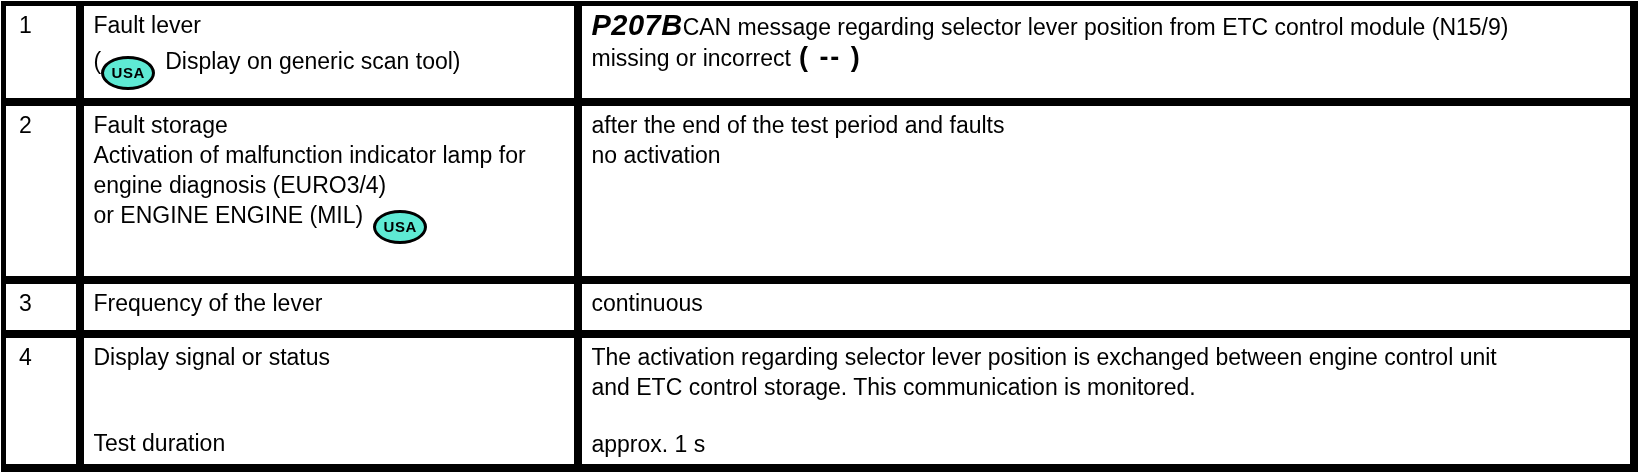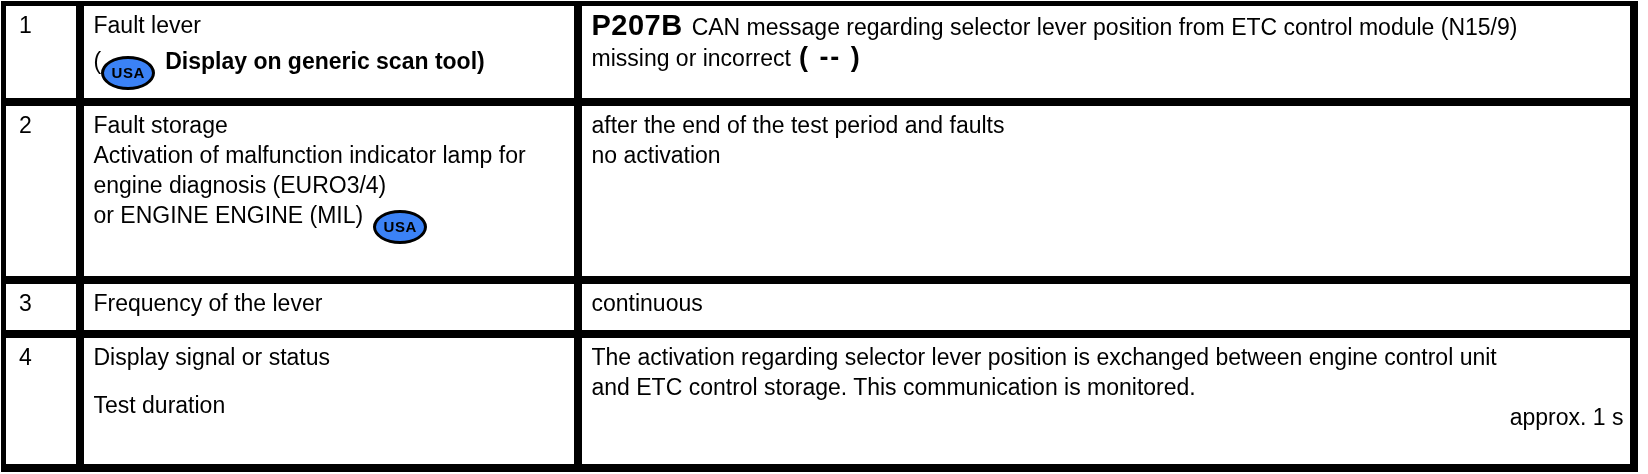--- a/index.html
+++ b/index.html
@@ -32,49 +32,49 @@
   }
   tr:first-child td { border-top-width: 5px; }
   td:first-child { border-left-width: 5px; padding-left: 13px; }
   tr.r1 td { height: 84px; }
   tr.r2 td { height: 162px; }
   tr.r3 td { height: 38px; }
   tr.r4 td { height: 118px; }
   .line { display: block; white-space: nowrap; }
   .mt6  { margin-top: 6px; }
   .mt28 { }
-  .mt40 { margin-top: 18px; }
-  .mt12 { margin-top: 0; text-align: right; }
+  .mt40 { margin-top: 56px; }
+  .mt12 { margin-top: 27px; }
   .code {
     font-weight: bold;
     font-size: 29px;
-    margin-right: 9px;
     letter-spacing: 0.5px;
+    font-style: italic;
   }
   .bparen {
     font-weight: bold;
     font-size: 27px;
     margin-left: 8px;
     letter-spacing: 2px;
   }
   .usa-icon {
     display: inline-flex;
     align-items: center;
     justify-content: center;
     width: 48px;
     height: 28px;
     border: 3px solid #000000;
     border-radius: 50%;
     font-size: 15px;
     font-weight: bold;
     letter-spacing: 0.5px;
     vertical-align: -9px;
-    background: #3b82f6;
+    background: #5eead4;
   }
-  .ml10 { margin-left: 10px; font-weight: bold; }
+  .ml10 { margin-left: 10px; }
 </style>
 </head>
 <body>
 
 <table class="fault-table">
   <colgroup>
     <col class="c-num">
     <col class="c-label">
     <col class="c-value">
   </colgroup>

